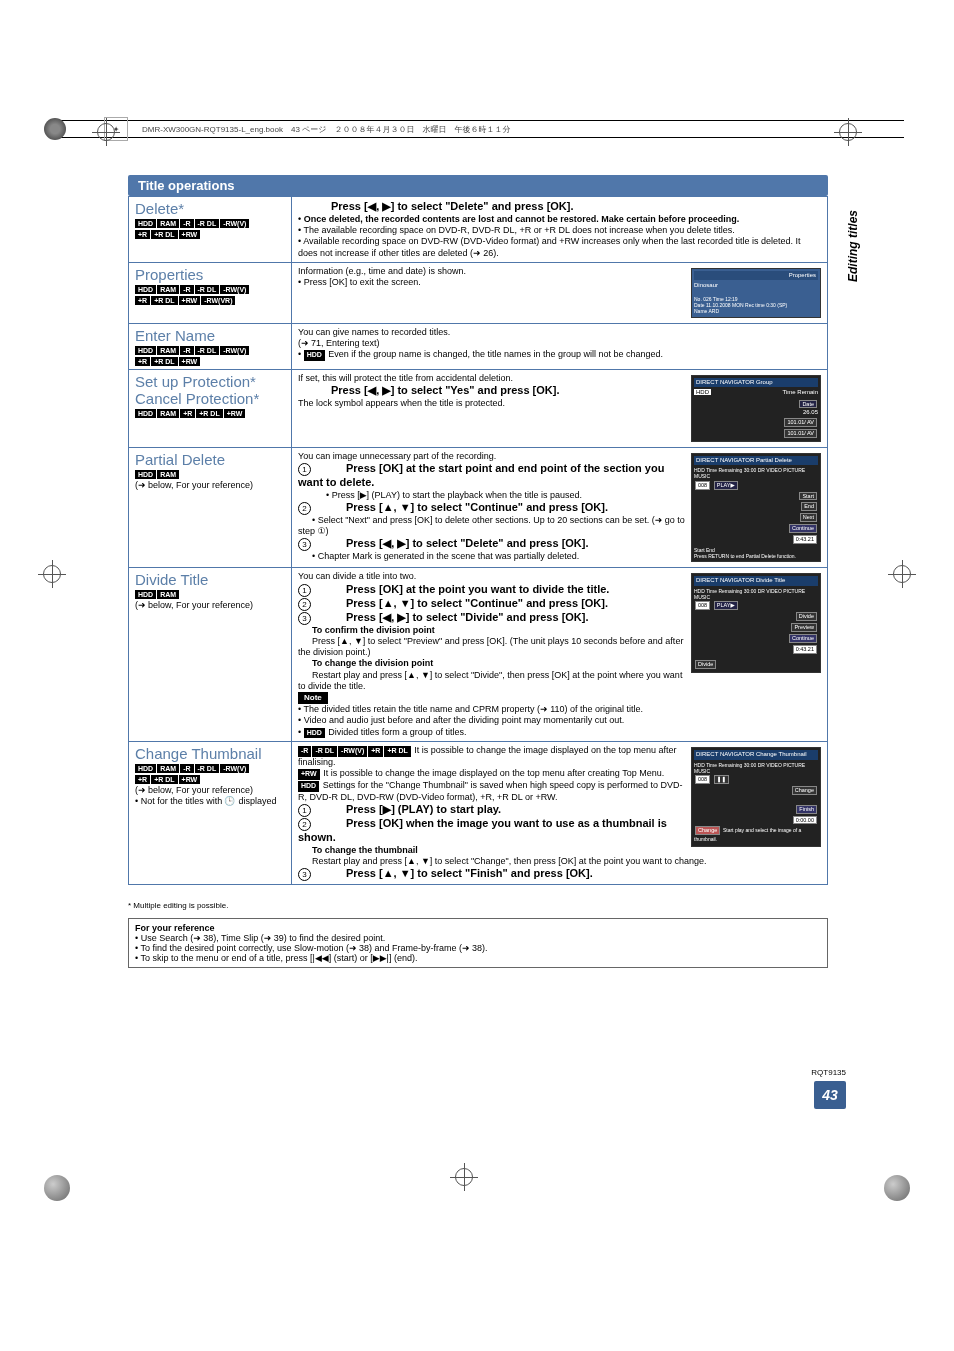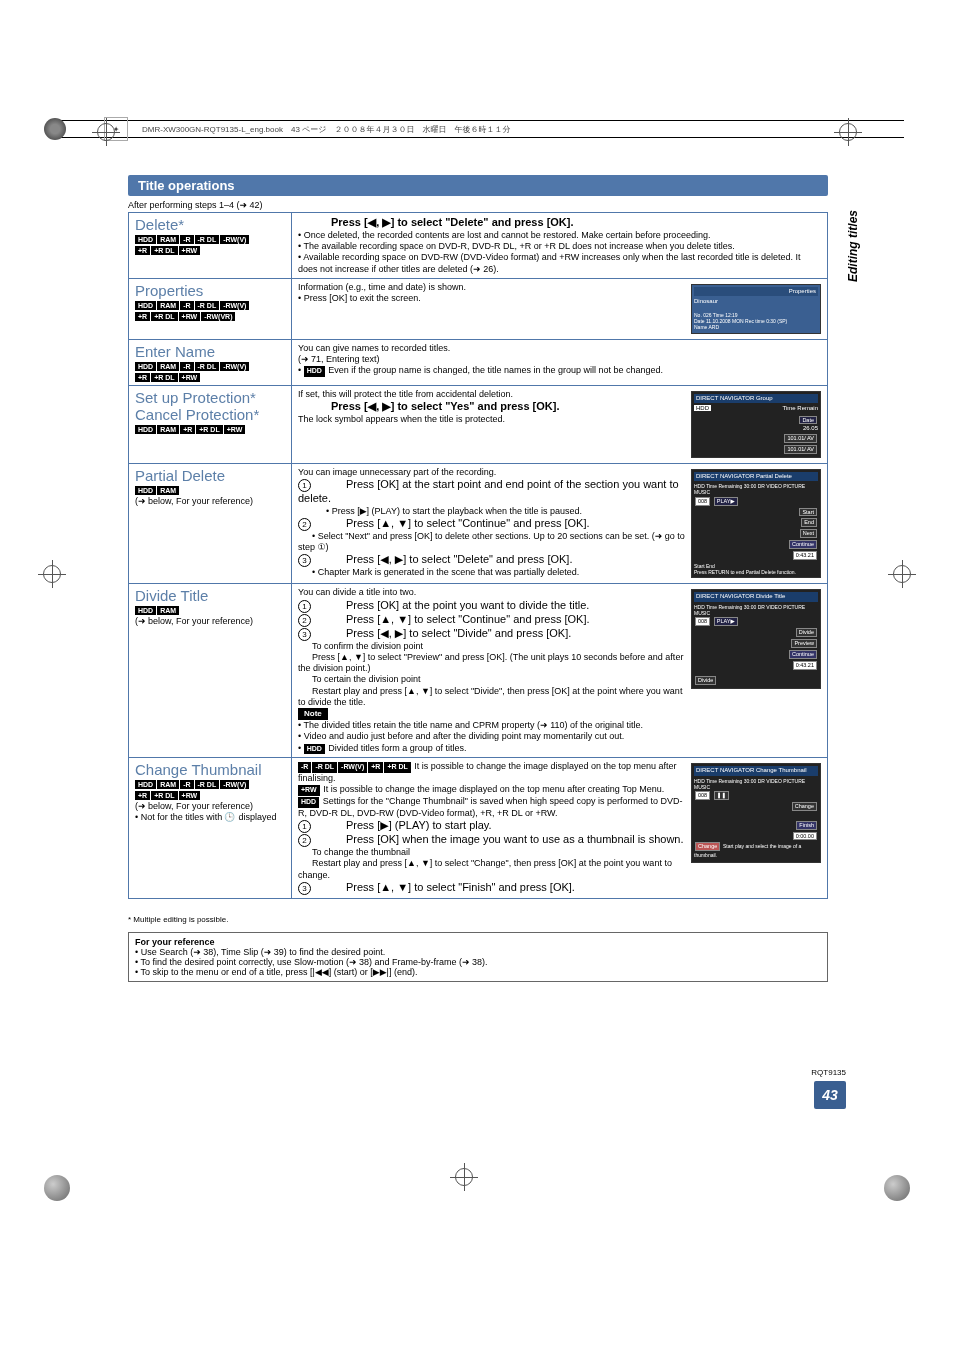--- a/index.html
+++ b/index.html
@@ -9,21 +9,21 @@
 .header-strip .reg-square { width:22px; height:22px; border:1px solid #aaa; display:flex; align-items:center; justify-content:center; margin-left:20px; }
 .content { position:absolute; top:175px; left:128px; width:700px; }
 .section-bar { background:#5077aa; color:#fff; font-weight:bold; padding:3px 10px; font-size:13px; border-radius:2px; }
 .after-steps { font-size:9px; margin-top:4px; margin-bottom:2px; }
 .table { width:100%; border-collapse:collapse; }
 .table td { border:1px solid #5077aa; vertical-align:top; padding:3px 6px; }
 .table td.left { width:150px; }
 .op-title { color:#5c7fa8; font-size:15px; font-weight:normal; display:block; }
 .badge { display:inline-block; background:#000; color:#fff; font-size:7px; font-weight:bold; padding:1px 3px; margin:1px 1px 0 0; }
 .body-txt { font-size:9px; line-height:1.25; }
-.body-txt b { font-weight:normal; }
+.body-txt b { font-weight:bold; }
 .bold11 { font-size:11px; font-weight:bold;padding-left:33px; }
 .note-box { display:inline-block; background:#000; color:#fff; font-size:8px; font-weight:bold; padding:1px 6px; }
 .side-label { position:absolute; right:108px; top:210px; transform:rotate(-90deg); transform-origin:right top; font-weight:bold; font-style:italic; font-size:12px; }
 .pg-num { position:absolute; bottom:242px; right:108px; width:32px; height:28px; background:#3a5f91; color:#fff; display:flex; align-items:center; justify-content:center; font-size:14px; font-style:italic; font-weight:bold; border-radius:2px; }
 .rqt { position:absolute; bottom:274px; right:108px; font-size:8px; }
 .screenshot { float:right; width:130px; margin:2px 0 2px 6px; border:1px solid #333; background:#222; min-height:60px; font-size:6px; color:#fff; padding:2px; box-sizing:border-box; }
 .screenshot .ss-head { background:#1a3d6b; padding:1px 2px; margin-bottom:2px; }
 .screenshot .ss-btn { background:#333; border:1px solid #888; padding:0 2px; display:inline-block; margin:1px; font-size:5.5px; }
 .screenshot.blue-popup { background:#3a5f91; min-height:48px; }
 .ref-box { margin-top:8px; border:1px solid #666; padding:4px 6px; font-size:9px; }
@@ -45,21 +45,20 @@
   <div class="header-strip">
     <span class="reg-mark"></span>
     <span class="reg-square">✦</span>
     <span style="margin-left:14px">DMR-XW300GN-RQT9135-L_eng.book　43 ページ　２００８年４月３０日　水曜日　午後６時１１分</span>
   </div>
 
   <div class="side-label">Editing titles</div>
 
   <div class="content">
     <div class="section-bar">Title operations</div>
-    <div class="after-steps">After performing steps 1–4 (➜ 42)</div>
 
     <table class="table">
 
       <tbody>
           <tr>
         <td class="left">
           <span class="op-title">Delete*</span>
           <span class="badge">HDD</span><span class="badge">RAM</span><span class="badge">-R</span><span class="badge">-R DL</span><span class="badge">-RW(V)</span><br>
           <span class="badge">+R</span><span class="badge">+R DL</span><span class="badge">+RW</span>
         </td>
@@ -180,21 +179,21 @@
               <span class="ss-btn" style="background:#fff;color:#000">0:43.21</span>
             </div>
             <div style="font-size:5px;margin-top:4px"><span class="ss-btn">Divide</span></div>
           </div>
           <span>You can divide a title into two.</span><br>
           <span class="circ">1</span><b class="bold11">Press [OK] at the point you want to divide the title.</b><br>
           <span class="circ">2</span><b class="bold11">Press [▲, ▼] to select "Continue" and press [OK].</b><br>
           <span class="circ">3</span><b class="bold11">Press [◀, ▶] to select "Divide" and press [OK].</b><br>
           <span style="margin-left:14px"><b>To confirm the division point</b></span><br>
           <span style="margin-left:14px">Press [▲, ▼] to select "Preview" and press [OK]. (The unit plays 10 seconds before and after the division point.)</span><br>
-          <span style="margin-left:14px"><b>To certain the division point</b></span><br>
+          <span style="margin-left:14px"><b>To change the division point</b></span><br>
           <span style="margin-left:14px">Restart play and press [▲, ▼] to select "Divide", then press [OK] at the point where you want to divide the title.</span><br>
           <span class="note-box">Note</span><br>
           <span>• The divided titles retain the title name and CPRM property (➜ 110) of the original title.</span><br>
           <span>• Video and audio just before and after the dividing point may momentarily cut out.</span><br>
           <span>• </span><span class="badge">HDD</span><span> Divided titles form a group of titles.</span>
         </td>
       </tr>
 
       <tr>
         <td class="left">

